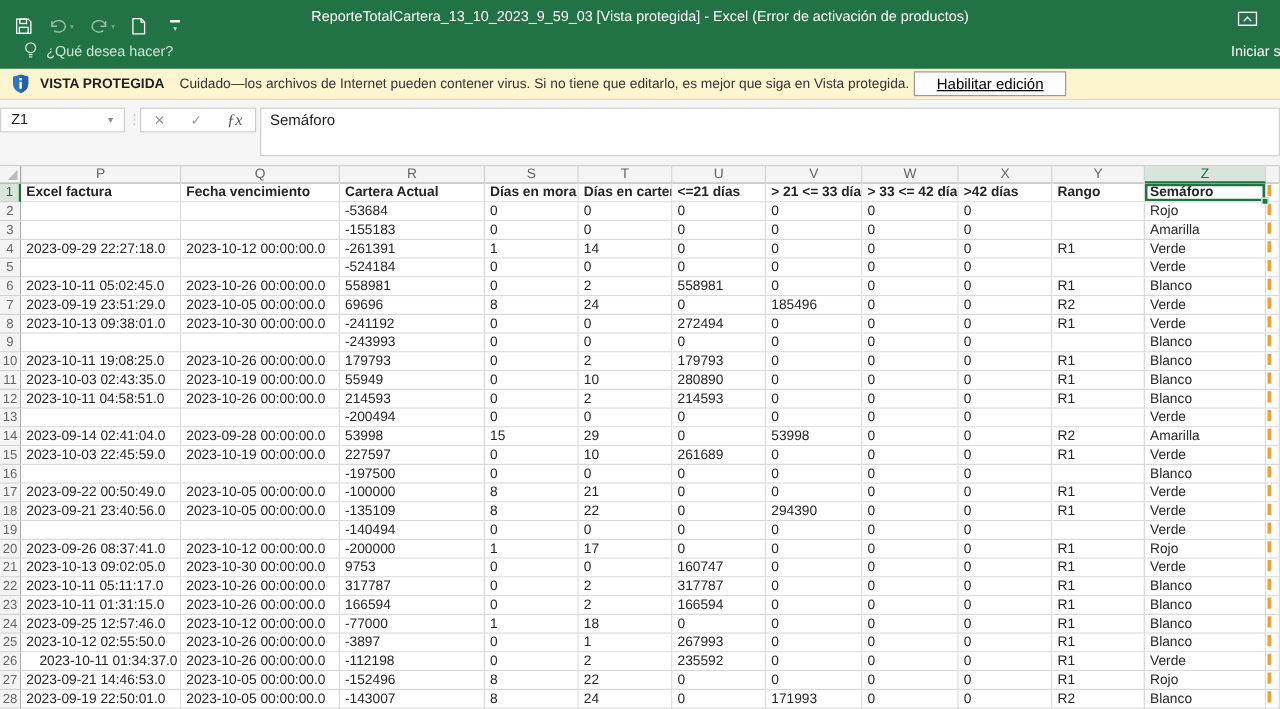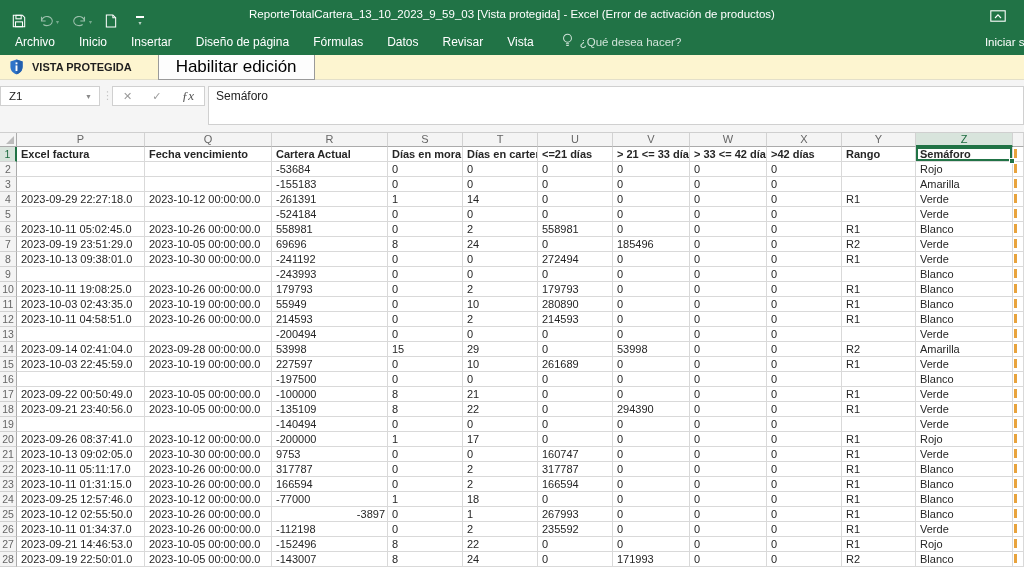--- a/index.html
+++ b/index.html
@@ -27,22 +27,22 @@
     color:#fff;position:relative;padding-left:3px;}
   .rtab{font-size:12px;padding:0 12px;height:27px;display:flex;align-items:center;cursor:default;}
   .tellme{display:flex;align-items:center;gap:7px;color:#CFE3D8;font-size:11.5px;margin-left:16px;}
   .signin{position:absolute;right:-28px;top:0;height:27px;display:flex;align-items:center;
     font-size:11.5px;color:#fff;white-space:nowrap;}
   
   .pvbar{height:25px;background:var(--warning-bg);display:flex;align-items:center;
     padding-left:9px;font-size:11px;color:#1f1f1f;border-bottom:1px solid #E3DFC9;}
   .pv-label{font-weight:bold;margin:0 12px 0 8px;font-size:11px;}
   .pv-msg{color:#333;}
-  .pv-btn{margin-left:14px;background:#FDFDFD;border:1px solid #9A9A9A;
-    font-size:17px;font-family:"Liberation Sans",sans-serif;padding:2px 17px;cursor:pointer;}
+  .pv-btn{margin-left:4px;background:#FDFDFD;border:1px solid #9A9A9A;
+    font-size:12px;font-family:"Liberation Sans",sans-serif;padding:2px 17px;cursor:pointer;text-decoration:underline;}
   
   .fstrip{height:53px;background:#F5F5F5;position:relative;border-bottom:1px solid #CFCFCF;}
   .namebox{position:absolute;left:0;top:6px;width:100px;height:20px;background:#fff;
     border:1px solid #D0D0D0;font-size:11.5px;color:#222;display:flex;align-items:center;
     padding-left:8px;}
   .namebox .nb-caret{position:absolute;right:7px;top:6px;font-size:7px;color:#8a8a8a;}
   .dots{position:absolute;left:102px;top:9px;color:#C4C4C4;font-size:11px;}
   .fxbox{position:absolute;left:112px;top:6px;width:93px;height:20px;background:#fff;
     border:1px solid #D0D0D0;display:flex;align-items:center;justify-content:space-around;
     color:#9a9a9a;font-size:11px;}
@@ -115,30 +115,20 @@
   </div>
   <span class="tb-right">
     <svg width="16" height="12" viewBox="0 0 16 12" fill="none" stroke="#fff" stroke-width="1.1">
       <rect x="0.8" y="0.8" width="14.4" height="10.4"></rect>
         <path d="M5 8 l3 -3.2 l3 3.2"></path>
     </svg>
   </span>
 </div>
 
 <div class="ribbon">
-  <span style="display:flex;">
-      <span class="rtab">Archivo</span>
-      <span class="rtab">Inicio</span>
-      <span class="rtab">Insertar</span>
-      <span class="rtab">Diseño de página</span>
-      <span class="rtab">Fórmulas</span>
-      <span class="rtab">Datos</span>
-      <span class="rtab">Revisar</span>
-      <span class="rtab">Vista</span>
-    </span>
   <span class="tellme">
     <span>
       <svg width="11" height="15" viewBox="0 0 12 16" fill="none" stroke="#CFE3D8" stroke-width="1.1">
         <circle cx="6" cy="5.5" r="4.3"></circle>
           <path d="M4.3 11.5 h3.4 M4.6 13.5 h2.8"></path>
       </svg>
     </span>
     <span>¿Qué desea hacer?</span>
   </span>
   <span class="signin">Iniciar sesión</span>
@@ -147,20 +137,21 @@
 <div class="pvbar">
   <span style="display:flex;">
     <svg width="15" height="16" viewBox="0 0 16 17">
       <path d="M8 0.5 L14.5 2.6 V8 C14.5 12.6 11.4 15.4 8 16.3 C4.6 15.4 1.5 12.6 1.5 8 V2.6 Z" fill="#2E74C9"></path>
       <path d="M8 0.5 L14.5 2.6 V8 C14.5 12.6 11.4 15.4 8 16.3 Z" fill="#2360AE"></path>
       <rect x="7" y="3.6" width="2" height="2" fill="#fff"></rect>
       <rect x="7" y="6.8" width="2" height="6" fill="#fff"></rect>
     </svg>
   </span>
   <span class="pv-label">VISTA PROTEGIDA</span>
+  <span class="pv-msg">Cuidado—los archivos de Internet pueden contener virus. Si no tiene que editarlo, es mejor que siga en Vista protegida.</span>
   <button class="pv-btn">Habilitar edición</button>
 </div>
 
 <div class="fstrip">
   <div class="namebox">
     <span>Z1</span>
     <span class="nb-caret">▼</span>
   </div>
   <span class="dots">⋮</span>
   <div class="fxbox">
@@ -544,34 +535,34 @@
       <div class="g-cell" style="width: 77px;">0</div>
       <div class="g-cell" style="width: 75px;">0</div>
       <div class="g-cell" style="width: 74px;">R1</div>
       <div class="g-cell" style="width: 97px;">Blanco</div>
       <div class="g-cell sliver" style="width: 11px;"><span class="frag"></span></div>
     </div>
     <div class="g-row">
       <div class="g-cell row-hdr" style="width: 17px;">25</div>
       <div class="g-cell" style="width: 128px;">2023-10-12 02:55:50.0</div>
       <div class="g-cell" style="width: 127px;">2023-10-26 00:00:00.0</div>
-      <div class="g-cell" style="width: 116px; text-align: right;">-3897</div>
+      <div class="g-cell" style="width: 116px;">-3897</div>
       <div class="g-cell" style="width: 75px;">0</div>
       <div class="g-cell" style="width: 75px;">1</div>
       <div class="g-cell" style="width: 75px;">267993</div>
       <div class="g-cell" style="width: 77px;">0</div>
       <div class="g-cell" style="width: 77px;">0</div>
       <div class="g-cell" style="width: 75px;">0</div>
       <div class="g-cell" style="width: 74px;">R1</div>
       <div class="g-cell" style="width: 97px;">Blanco</div>
       <div class="g-cell sliver" style="width: 11px;"><span class="frag"></span></div>
     </div>
     <div class="g-row">
       <div class="g-cell row-hdr" style="width: 17px;">26</div>
-      <div class="g-cell" style="width: 128px;">2023-10-11 01:34:37.0</div>
+      <div class="g-cell" style="width: 128px; text-align: right;">2023-10-11 01:34:37.0</div>
       <div class="g-cell" style="width: 127px;">2023-10-26 00:00:00.0</div>
       <div class="g-cell" style="width: 116px;">-112198</div>
       <div class="g-cell" style="width: 75px;">0</div>
       <div class="g-cell" style="width: 75px;">2</div>
       <div class="g-cell" style="width: 75px;">235592</div>
       <div class="g-cell" style="width: 77px;">0</div>
       <div class="g-cell" style="width: 77px;">0</div>
       <div class="g-cell" style="width: 75px;">0</div>
       <div class="g-cell" style="width: 74px;">R1</div>
       <div class="g-cell" style="width: 97px;">Verde</div>

